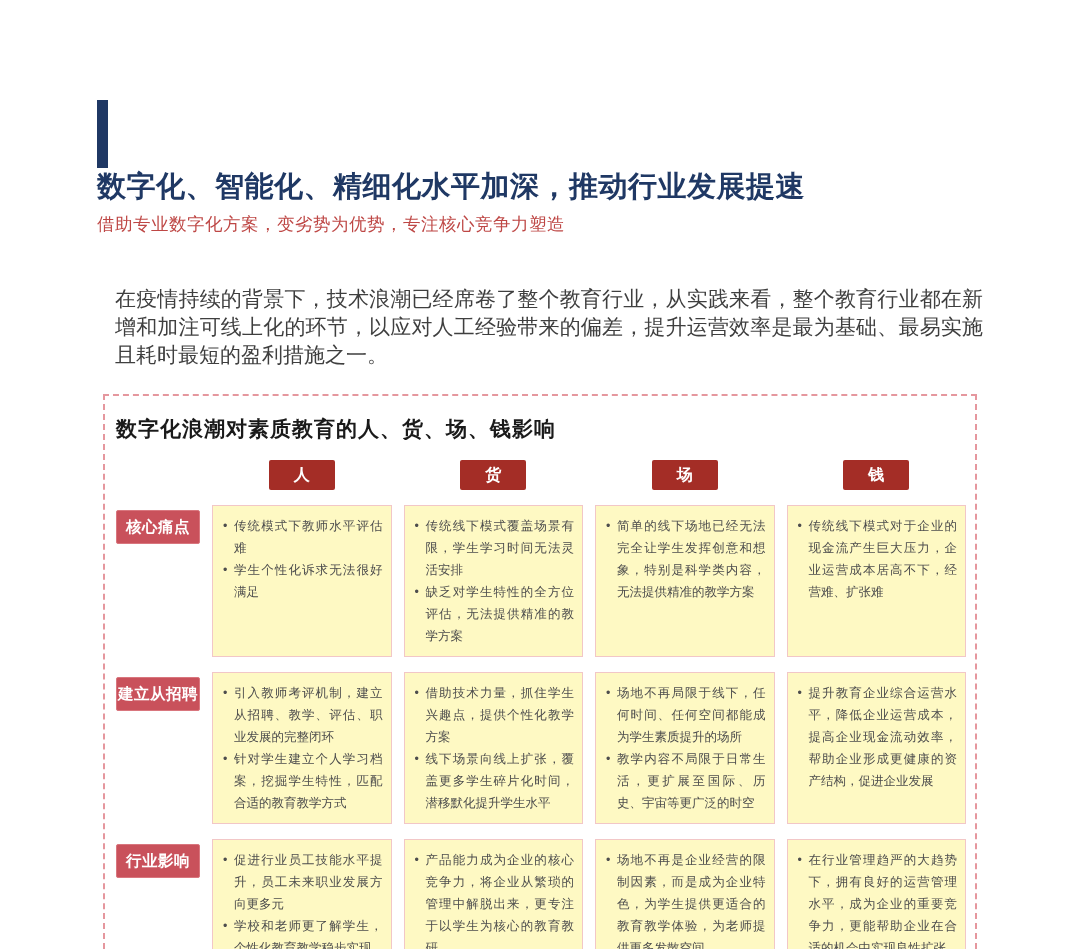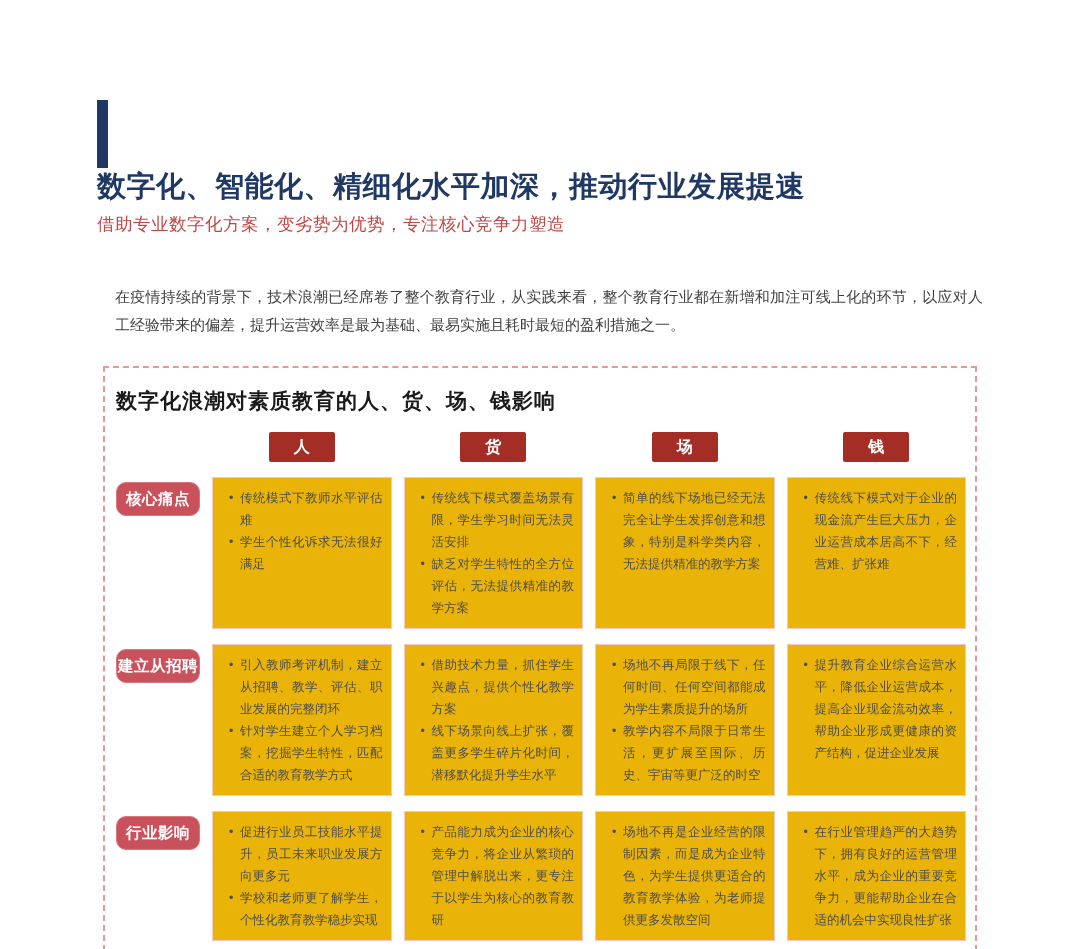--- a/index.html
+++ b/index.html
@@ -20,22 +20,22 @@
 
   
   .report-header{display:flex;align-items:flex-start;margin:100px 0 0 97px;flex-direction:column;}
   .accent-bar{width:11px;height:68px;background:var(--navy);margin-right:20px;flex:none;}
   .page-title{margin:0;font-size:29px;line-height:36px;font-weight:bold;color:var(--navy);letter-spacing:0.5px;}
   .page-subtitle{margin:9px 0 0 0;font-size:17.5px;line-height:22px;color:var(--subtitle-red);letter-spacing:0.5px;}
 
   
   .intro{
     margin:50px 95px 0 115px;width:868px;
-    font-size:15px;line-height:28px;color:#3F3F3F;
-    text-align:justify;text-justify:inter-ideograph;font-family:Liberation Mono, monospace;
+    font-size:21px;line-height:28px;color:#3F3F3F;
+    text-align:justify;text-justify:inter-ideograph;
   }
 
   
   .panel{
     box-sizing:border-box;
     margin:25px 0 0 103px;width:874px;
     border:2px dashed var(--panel-border);
     padding:20px 9px 18px 11px;
     background:#ffffff;
   }
@@ -52,30 +52,30 @@
   }
   .col-badge-cell{display:flex;justify-content:center;align-items:center;height:30px;}
   .col-badge{
     width:66px;height:30px;border-radius:2px;
     background:var(--col-badge);color:#ffffff;
     font-size:16px;font-weight:bold;
     display:flex;align-items:center;justify-content:center;
   }
   .row-badge-cell{align-self:start;}
   .row-badge{
-    width:84px;height:34px;margin-top:5px;border-radius:10px;
+    width:84px;height:34px;margin-top:5px;border-radius:2px;
     box-sizing:border-box;border:1px solid #D9767E;
     background:var(--row-badge);color:#ffffff;
     font-size:15.5px;font-weight:bold;letter-spacing:0.5px;
     display:flex;align-items:center;justify-content:center;
   }
   .cell{
-    box-sizing:border-box;background:#eab308;
+    box-sizing:border-box;background:#fef9c3;
     border:1px solid var(--cell-border);
-    padding:9px 8px 9px 16px;
+    padding:9px 8px 9px 10px;
   }
   .cell ul{margin:0;padding:0;list-style:none;}
   .cell li{
     position:relative;padding-left:11px;
     font-size:12.5px;line-height:22px;color:#4D4D4D;
     text-align:justify;text-justify:inter-ideograph;
   }
   .cell li::before{content:"•";position:absolute;left:0;top:0;color:#4D4D4D;}
 
   .source{

